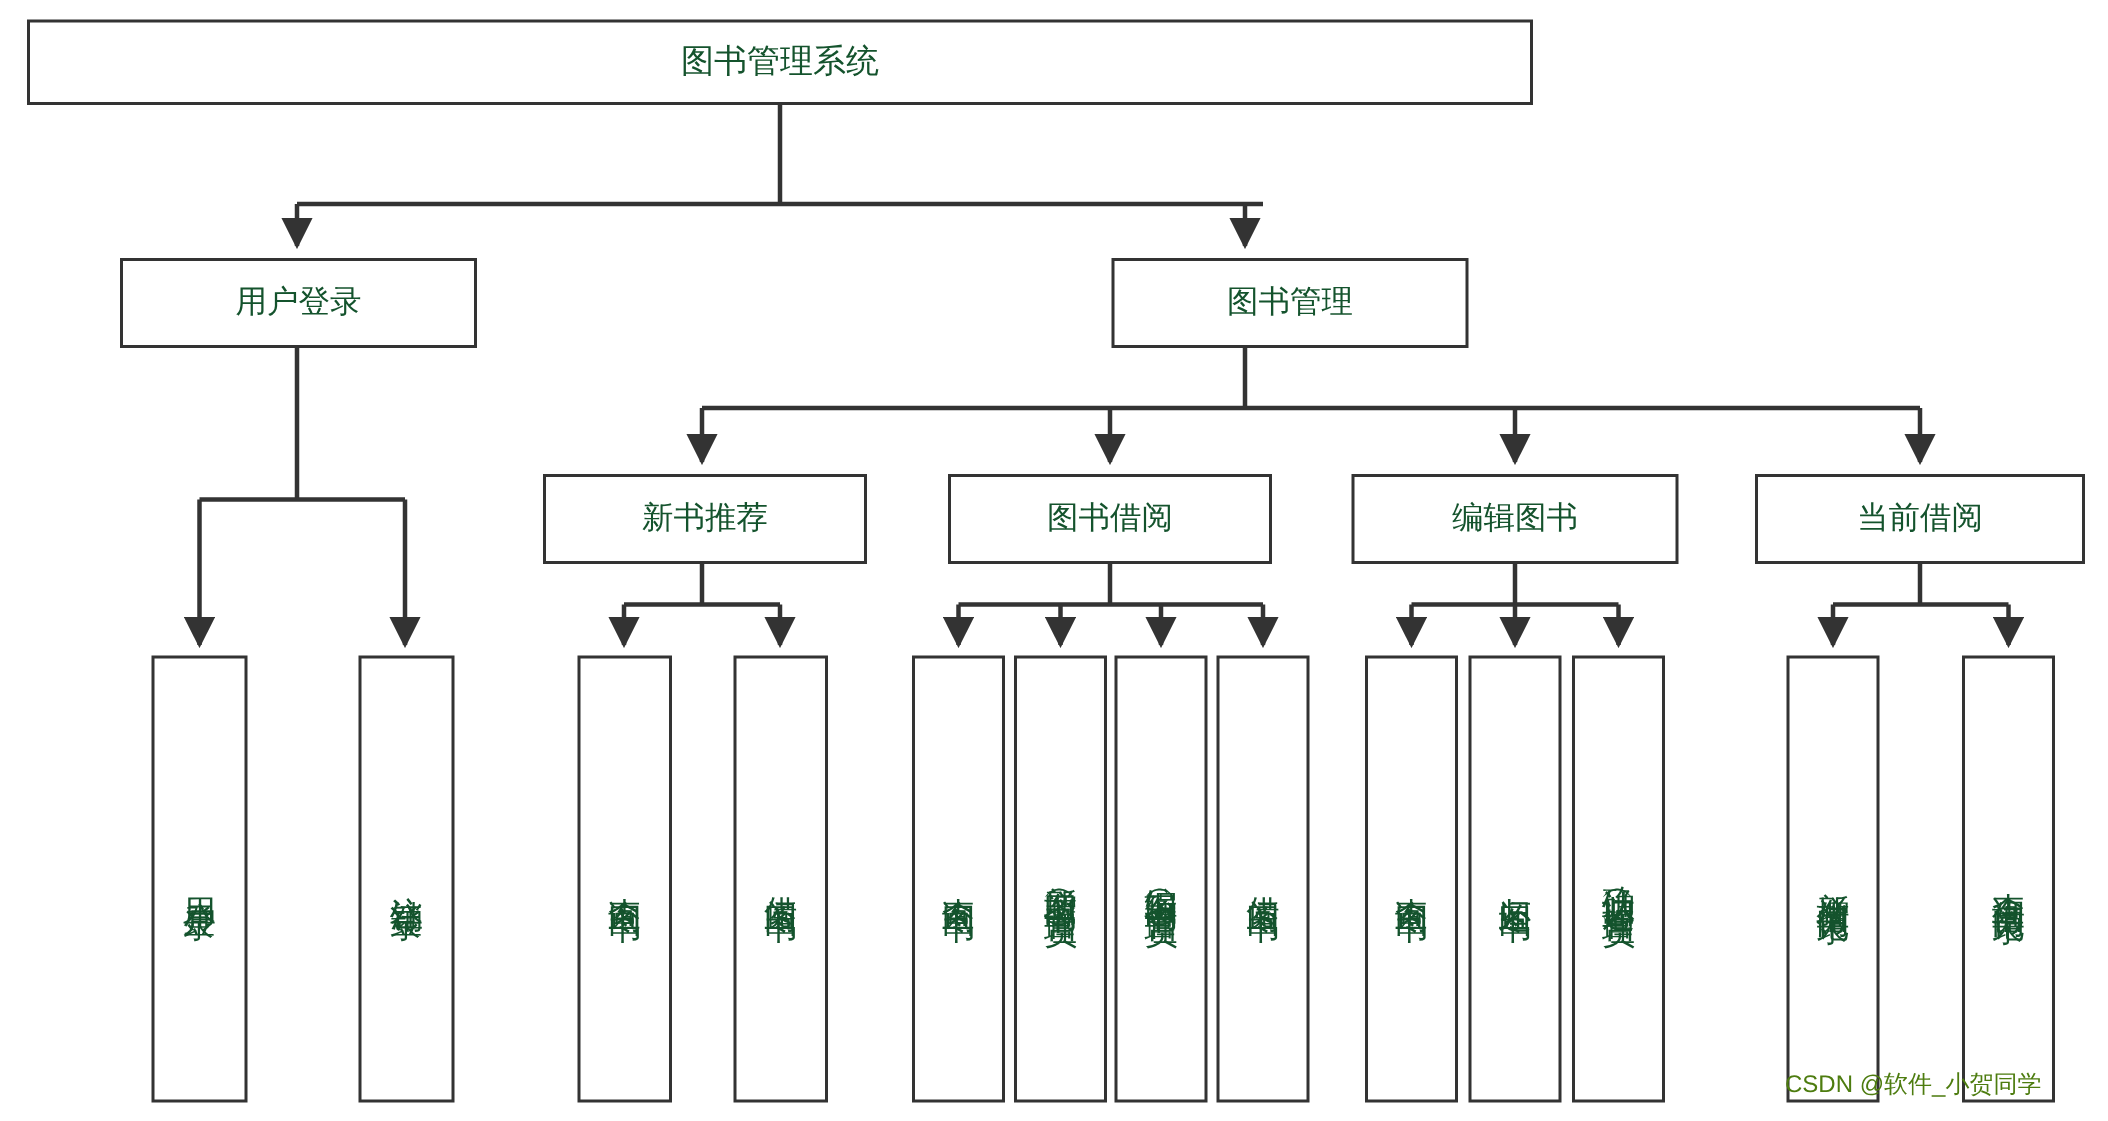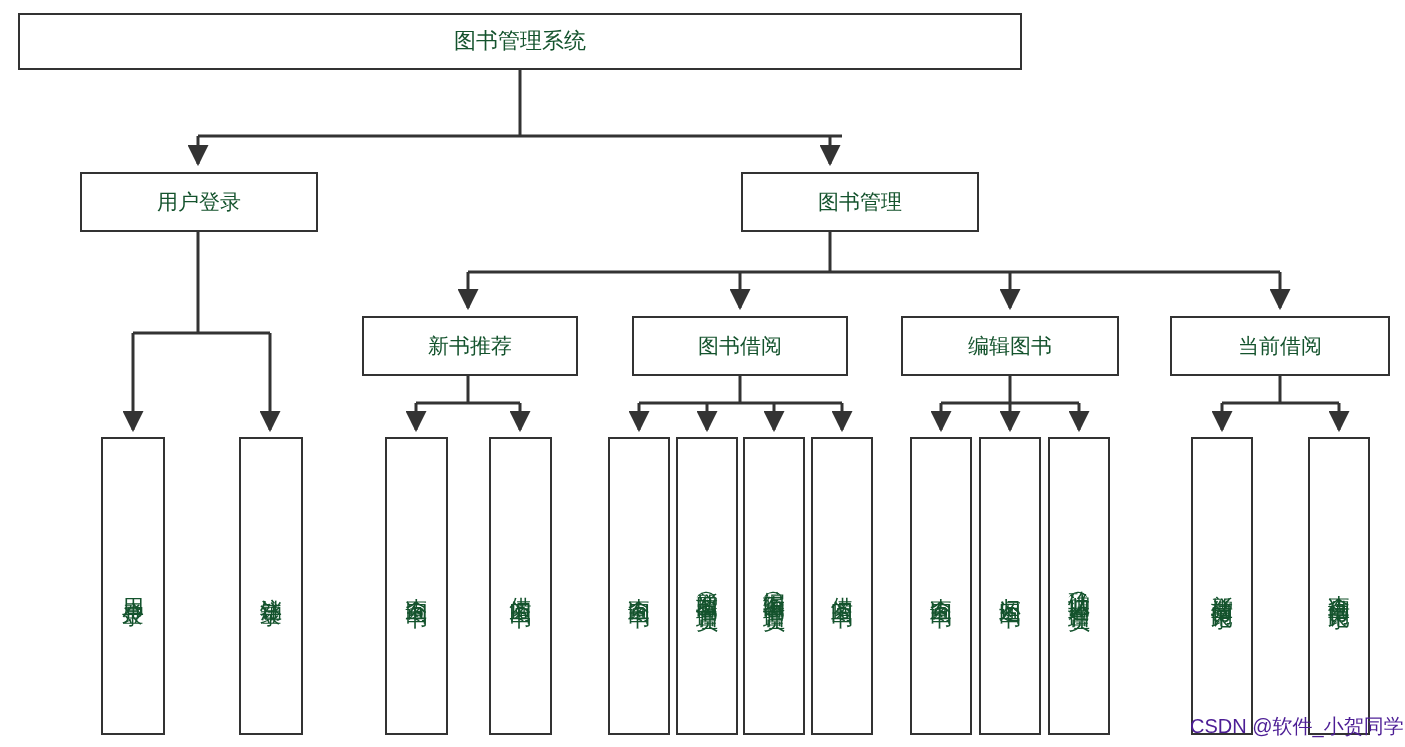--- a/index.html
+++ b/index.html
@@ -57,22 +57,22 @@
     writing-mode: vertical-rl;
     text-orientation: upright;
     font-size: 22px;
     letter-spacing: 3px;
     line-height: 1;
   }
   #watermark {
     position: absolute;
     left: 1190px;
     top: 713px;
-    font-size: 20px;
-    color: #4c1d95;
+    font-size: 16px;
+    color: #4d7c0f;
     white-space: nowrap;
     z-index: 3;
   }
 </style>
 </head>
 <body>
 
 <div id="diagram-root">
 
   <svg id="edge-layer" viewBox="0 0 1405 747" width="1405" height="747" xmlns="http://www.w3.org/2000/svg">

